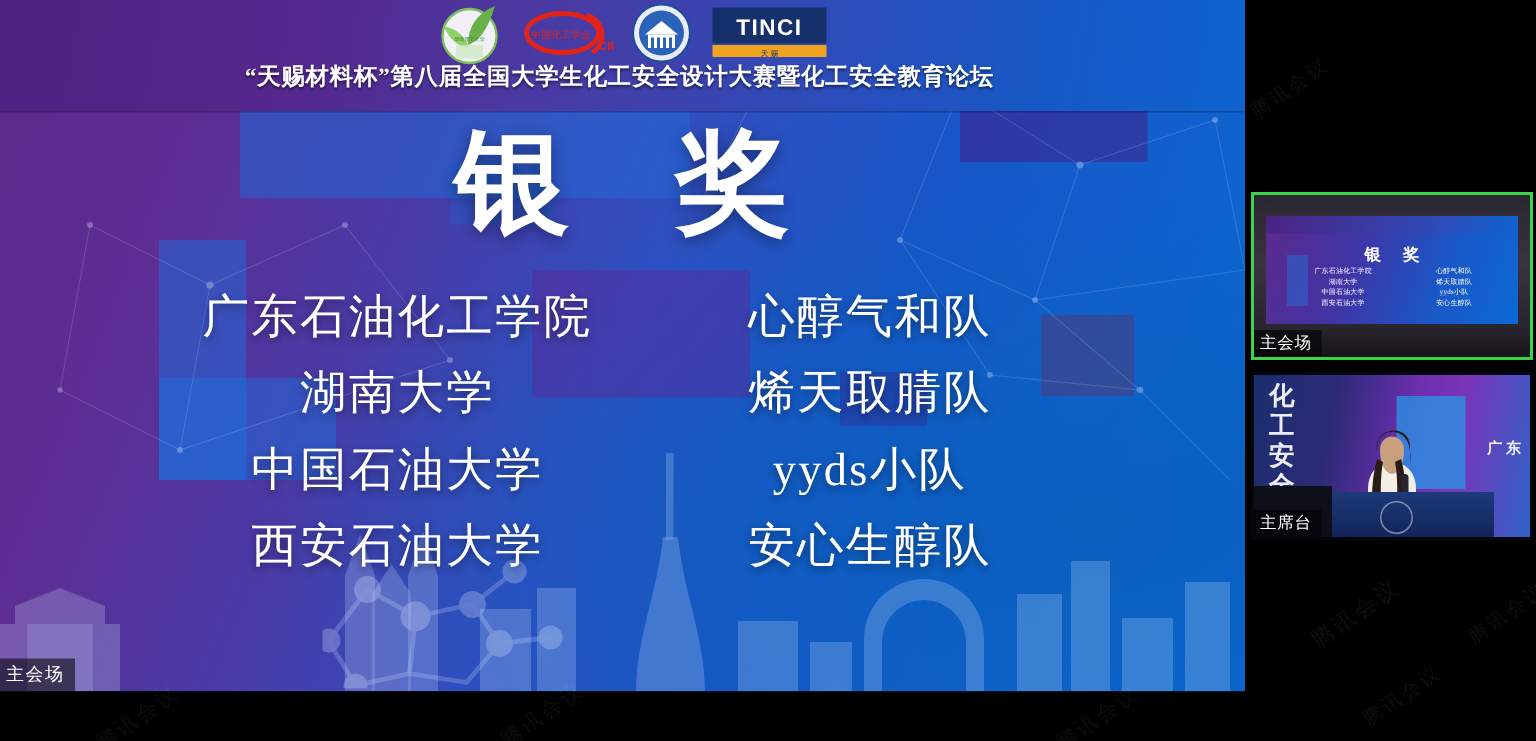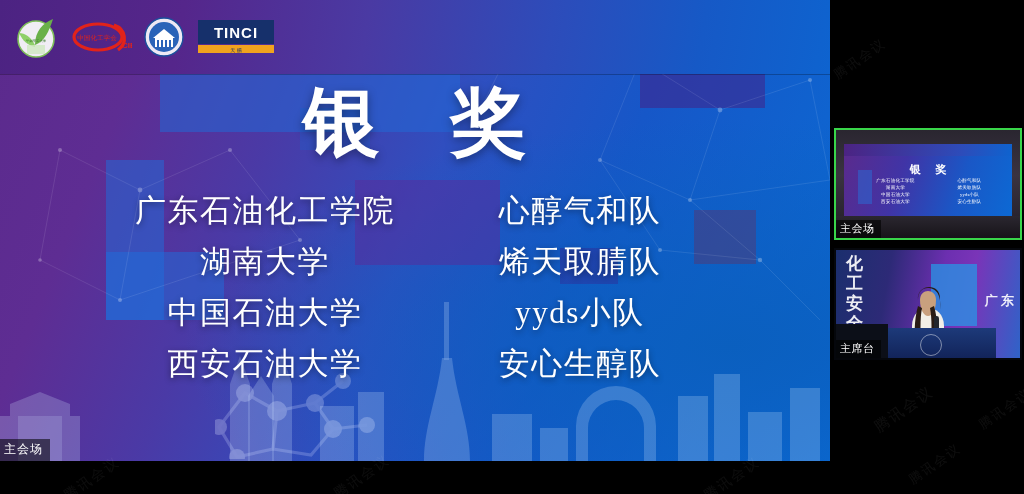--- a/index.html
+++ b/index.html
@@ -31,21 +31,21 @@
 
   
   .city{position:absolute;left:0;bottom:0;width:830px;height:165px;opacity:.55;}
 
   
   .mol{position:absolute;left:215px;bottom:2px;width:210px;height:92px;opacity:.30;}
 
   
   .banner{position:absolute;left:0;top:0;width:830px;height:74px;
           background:linear-gradient(100deg,#4c2382 0%,#55268b 22%,#4a3aa3 44%,#2d4cba 66%,#1659c6 84%,#0e63cf 100%);
-          display:flex;align-items:center;box-shadow:0 1px 0 rgba(0,0,0,.25);}
+          display:flex;align-items:center;box-shadow:0 1px 0 rgba(0,0,0,.25);flex-direction:column;}
   .logos{display:flex;align-items:center;gap:11px;padding-left:13px;flex:0 0 auto;}
   .lg{display:block;}
   .banner-text{flex:1;text-align:right;padding-right:4px;line-height:1.06;}
   .bt-cn{color:#ffffff;font-size:15.5px;font-weight:700;letter-spacing:.6px;
          text-shadow:0 1px 2px rgba(0,0,0,.55);white-space:nowrap;}
   .bt-en{color:#f2f6ff;font-size:14.5px;font-weight:400;letter-spacing:.15px;
          text-shadow:0 1px 2px rgba(0,0,0,.5);white-space:nowrap;
          font-family:"Liberation Serif","DejaVu Serif",serif;}
 
   
@@ -92,21 +92,21 @@
   .t1-row .t{width:44%;}
   .t1-blk{position:absolute;left:14px;top:26px;width:14px;height:34px;background:rgba(40,110,215,.5);}
   .t1-stage{position:absolute;left:0;bottom:0;width:100%;height:22px;
             background:linear-gradient(#2b2730,#171419);}
 
   
   .t2-bg{position:absolute;inset:0;background:linear-gradient(100deg,#1b2f6e 0%,#2d2a77 28%,#6c2fb0 55%,#7a34b8 70%,#2f63c8 100%);}
   .t2-chars{position:absolute;left:10px;top:4px;color:rgba(255,255,255,.92);
             font-size:17px;line-height:20px;font-weight:700;letter-spacing:0;}
   .t2-chars span{display:block;}
-  .t2-right{position:absolute;right:6px;top:42px;color:rgba(255,255,255,.9);font-size:13px;font-weight:700;}
+  .t2-right{position:absolute;right:6px;top:42px;color:rgba(255,255,255,.9);font-size:10px;font-weight:700;}
   .t2-blue{position:absolute;left:95px;top:14px;width:46px;height:62px;background:rgba(40,150,230,.75);}
   .t2-person{position:absolute;left:64px;top:26px;width:56px;height:86px;}
   .t2-podium{position:absolute;left:44px;bottom:0;width:116px;height:30px;
              background:linear-gradient(#1d3a7a,#12245a);}
   .t2-podium:after{content:"";position:absolute;left:40px;top:6px;width:20px;height:20px;
              border:1.5px solid rgba(255,255,255,.45);border-radius:50%;}
   .t2-dark{position:absolute;left:0;bottom:0;width:52px;height:34px;background:#0c0f18;}
 
   
   .wm{position:absolute;color:rgba(255,255,255,.055);font-size:15px;letter-spacing:2px;
@@ -247,20 +247,21 @@
 
           <svg class="lg" width="80" height="40" viewBox="0 0 80 40">
             <rect x="2" y="3" width="76" height="24" fill="#16306b"></rect>
             <text x="40" y="21" font-size="15" fill="#ffffff" font-weight="bold" text-anchor="middle" font-family="Liberation Sans, sans-serif" letter-spacing="1">TINCI</text>
             <rect x="2" y="28" width="76" height="8" fill="#f0a31e"></rect>
             <text x="40" y="35" font-size="5" fill="#16306b" text-anchor="middle" font-family="DejaVu Sans, sans-serif">天 赐</text>
           </svg>
         </div>
 
         <div class="banner-text">
+          <div class="bt-cn">“天赐材料杯”第八届全国大学生化工安全设计大赛暨化工安全教育论坛</div>
         </div>
       </div>
 
       <div class="award-title">银 奖</div>
 
       <div class="list">
         <div class="row">
           <div class="school">广东石油化工学院</div>
           <div class="team">心醇气和队</div>
         </div>

